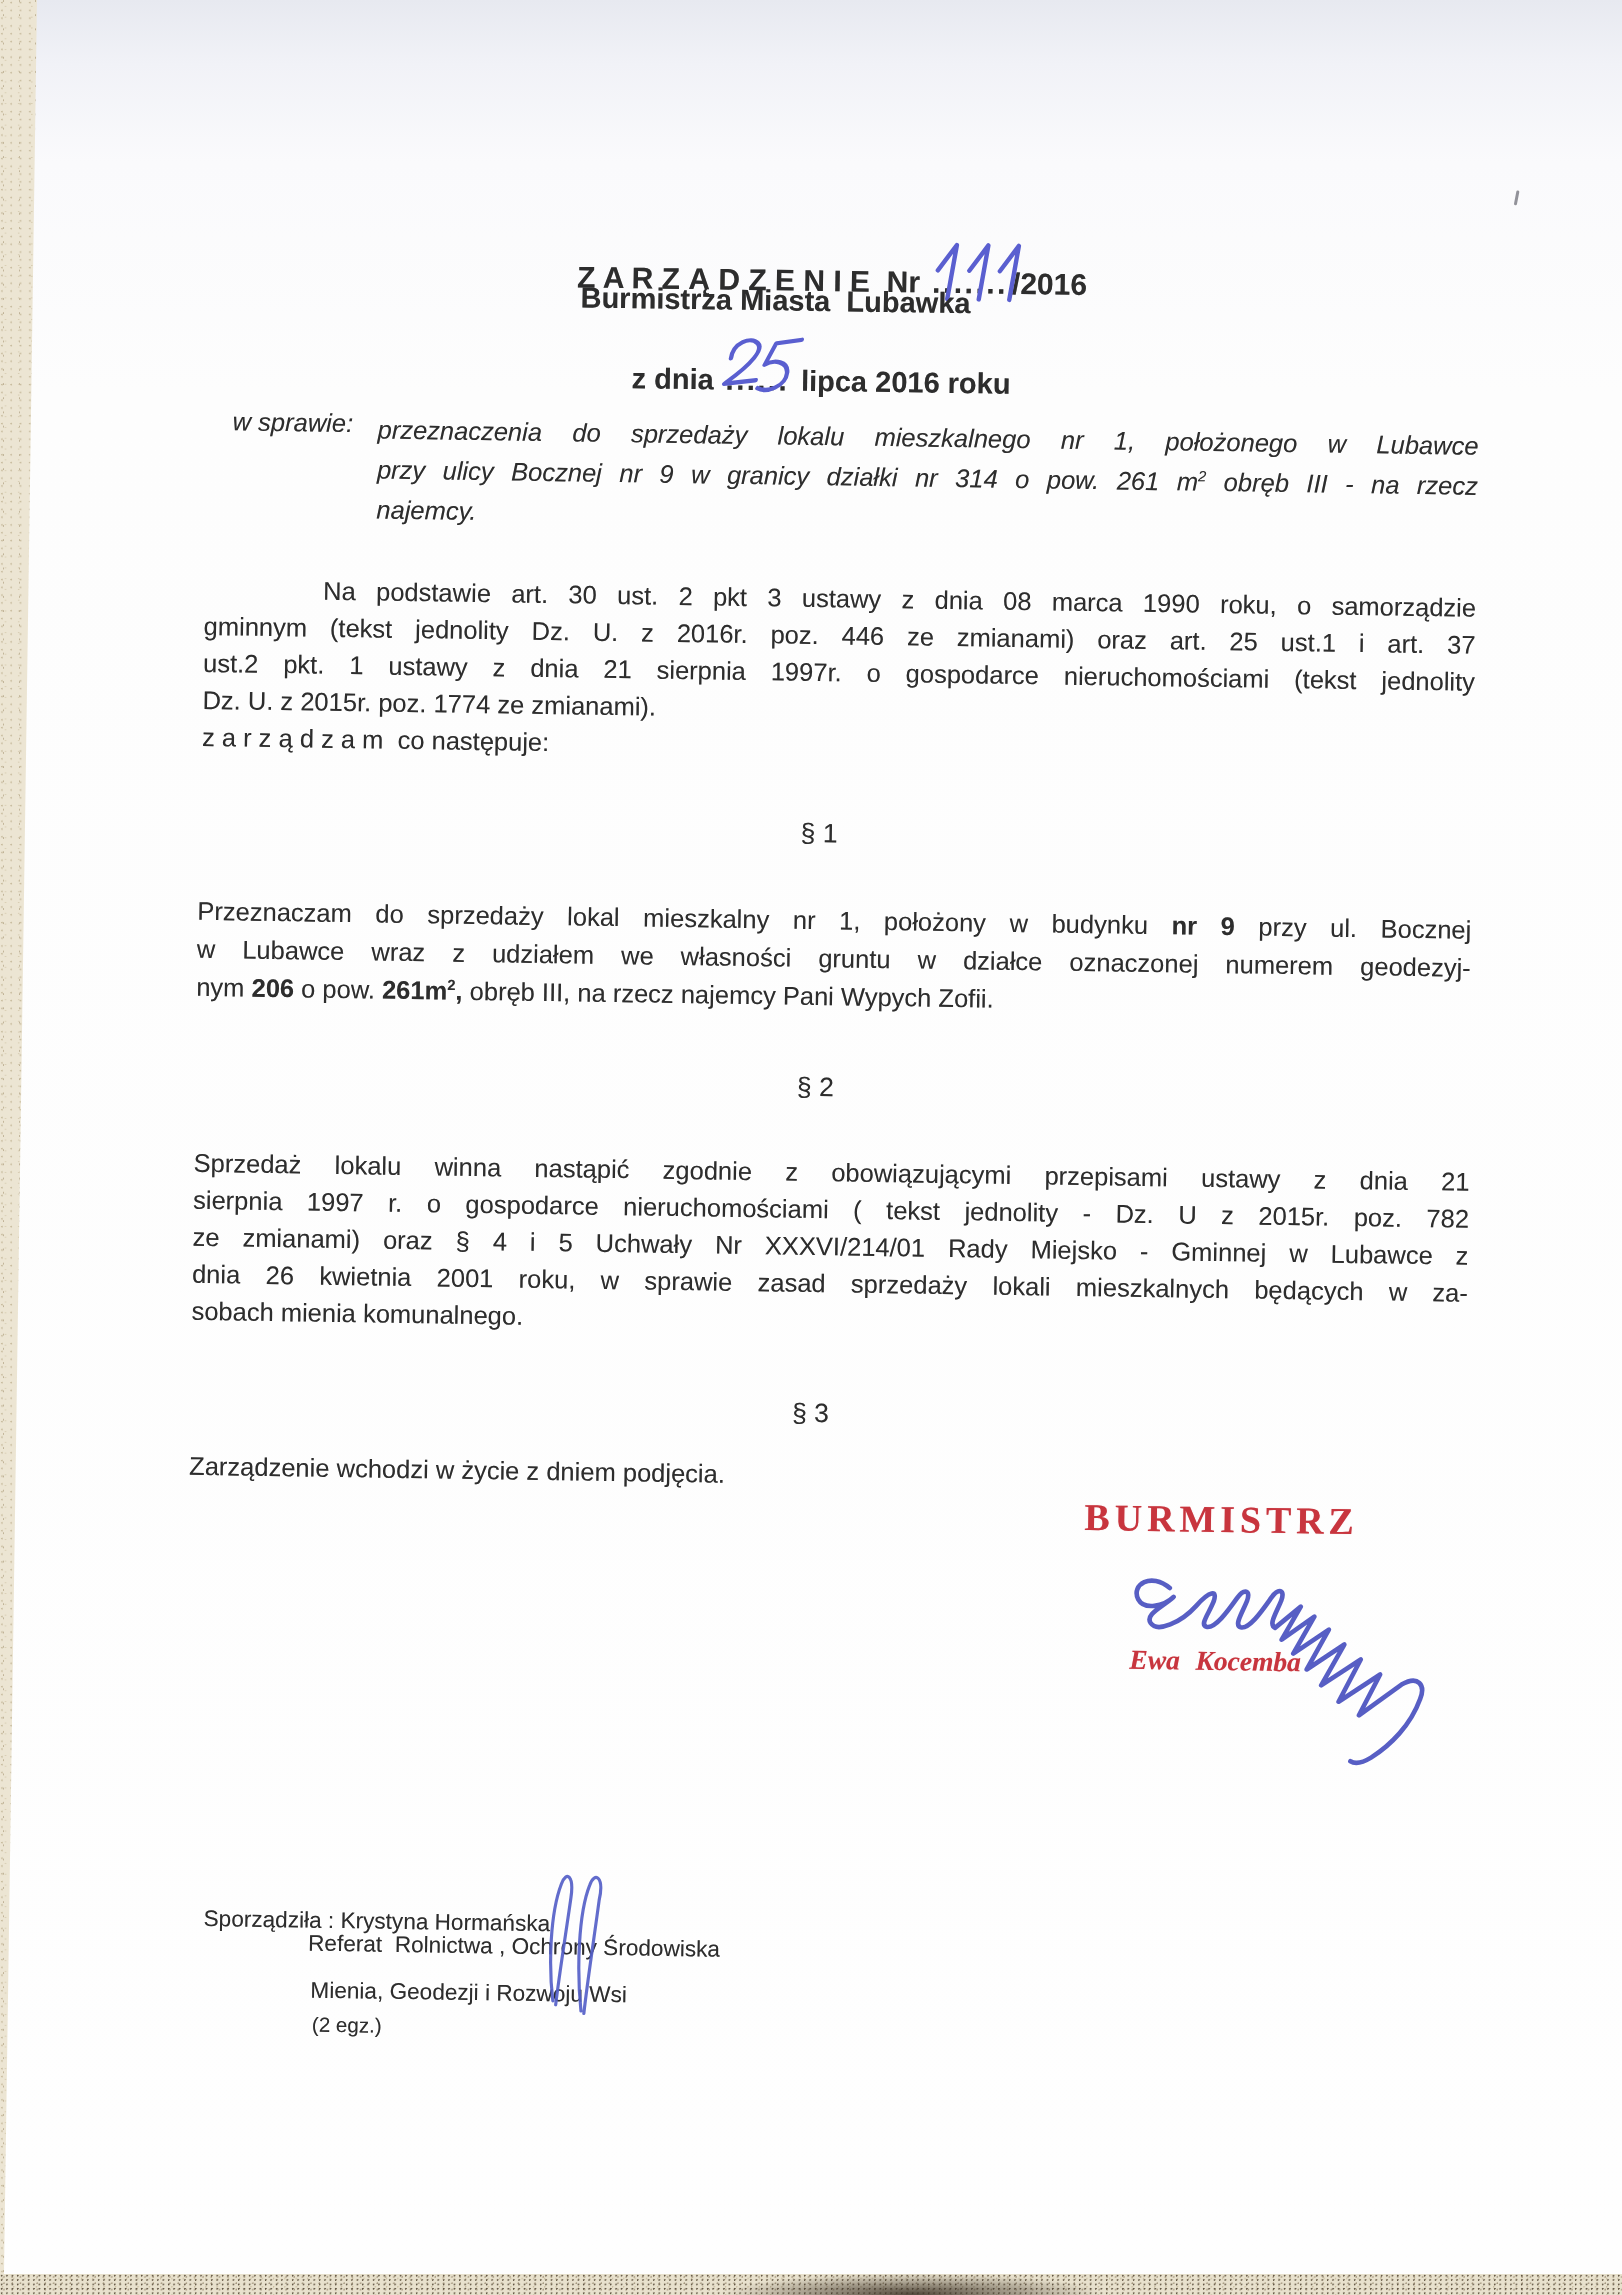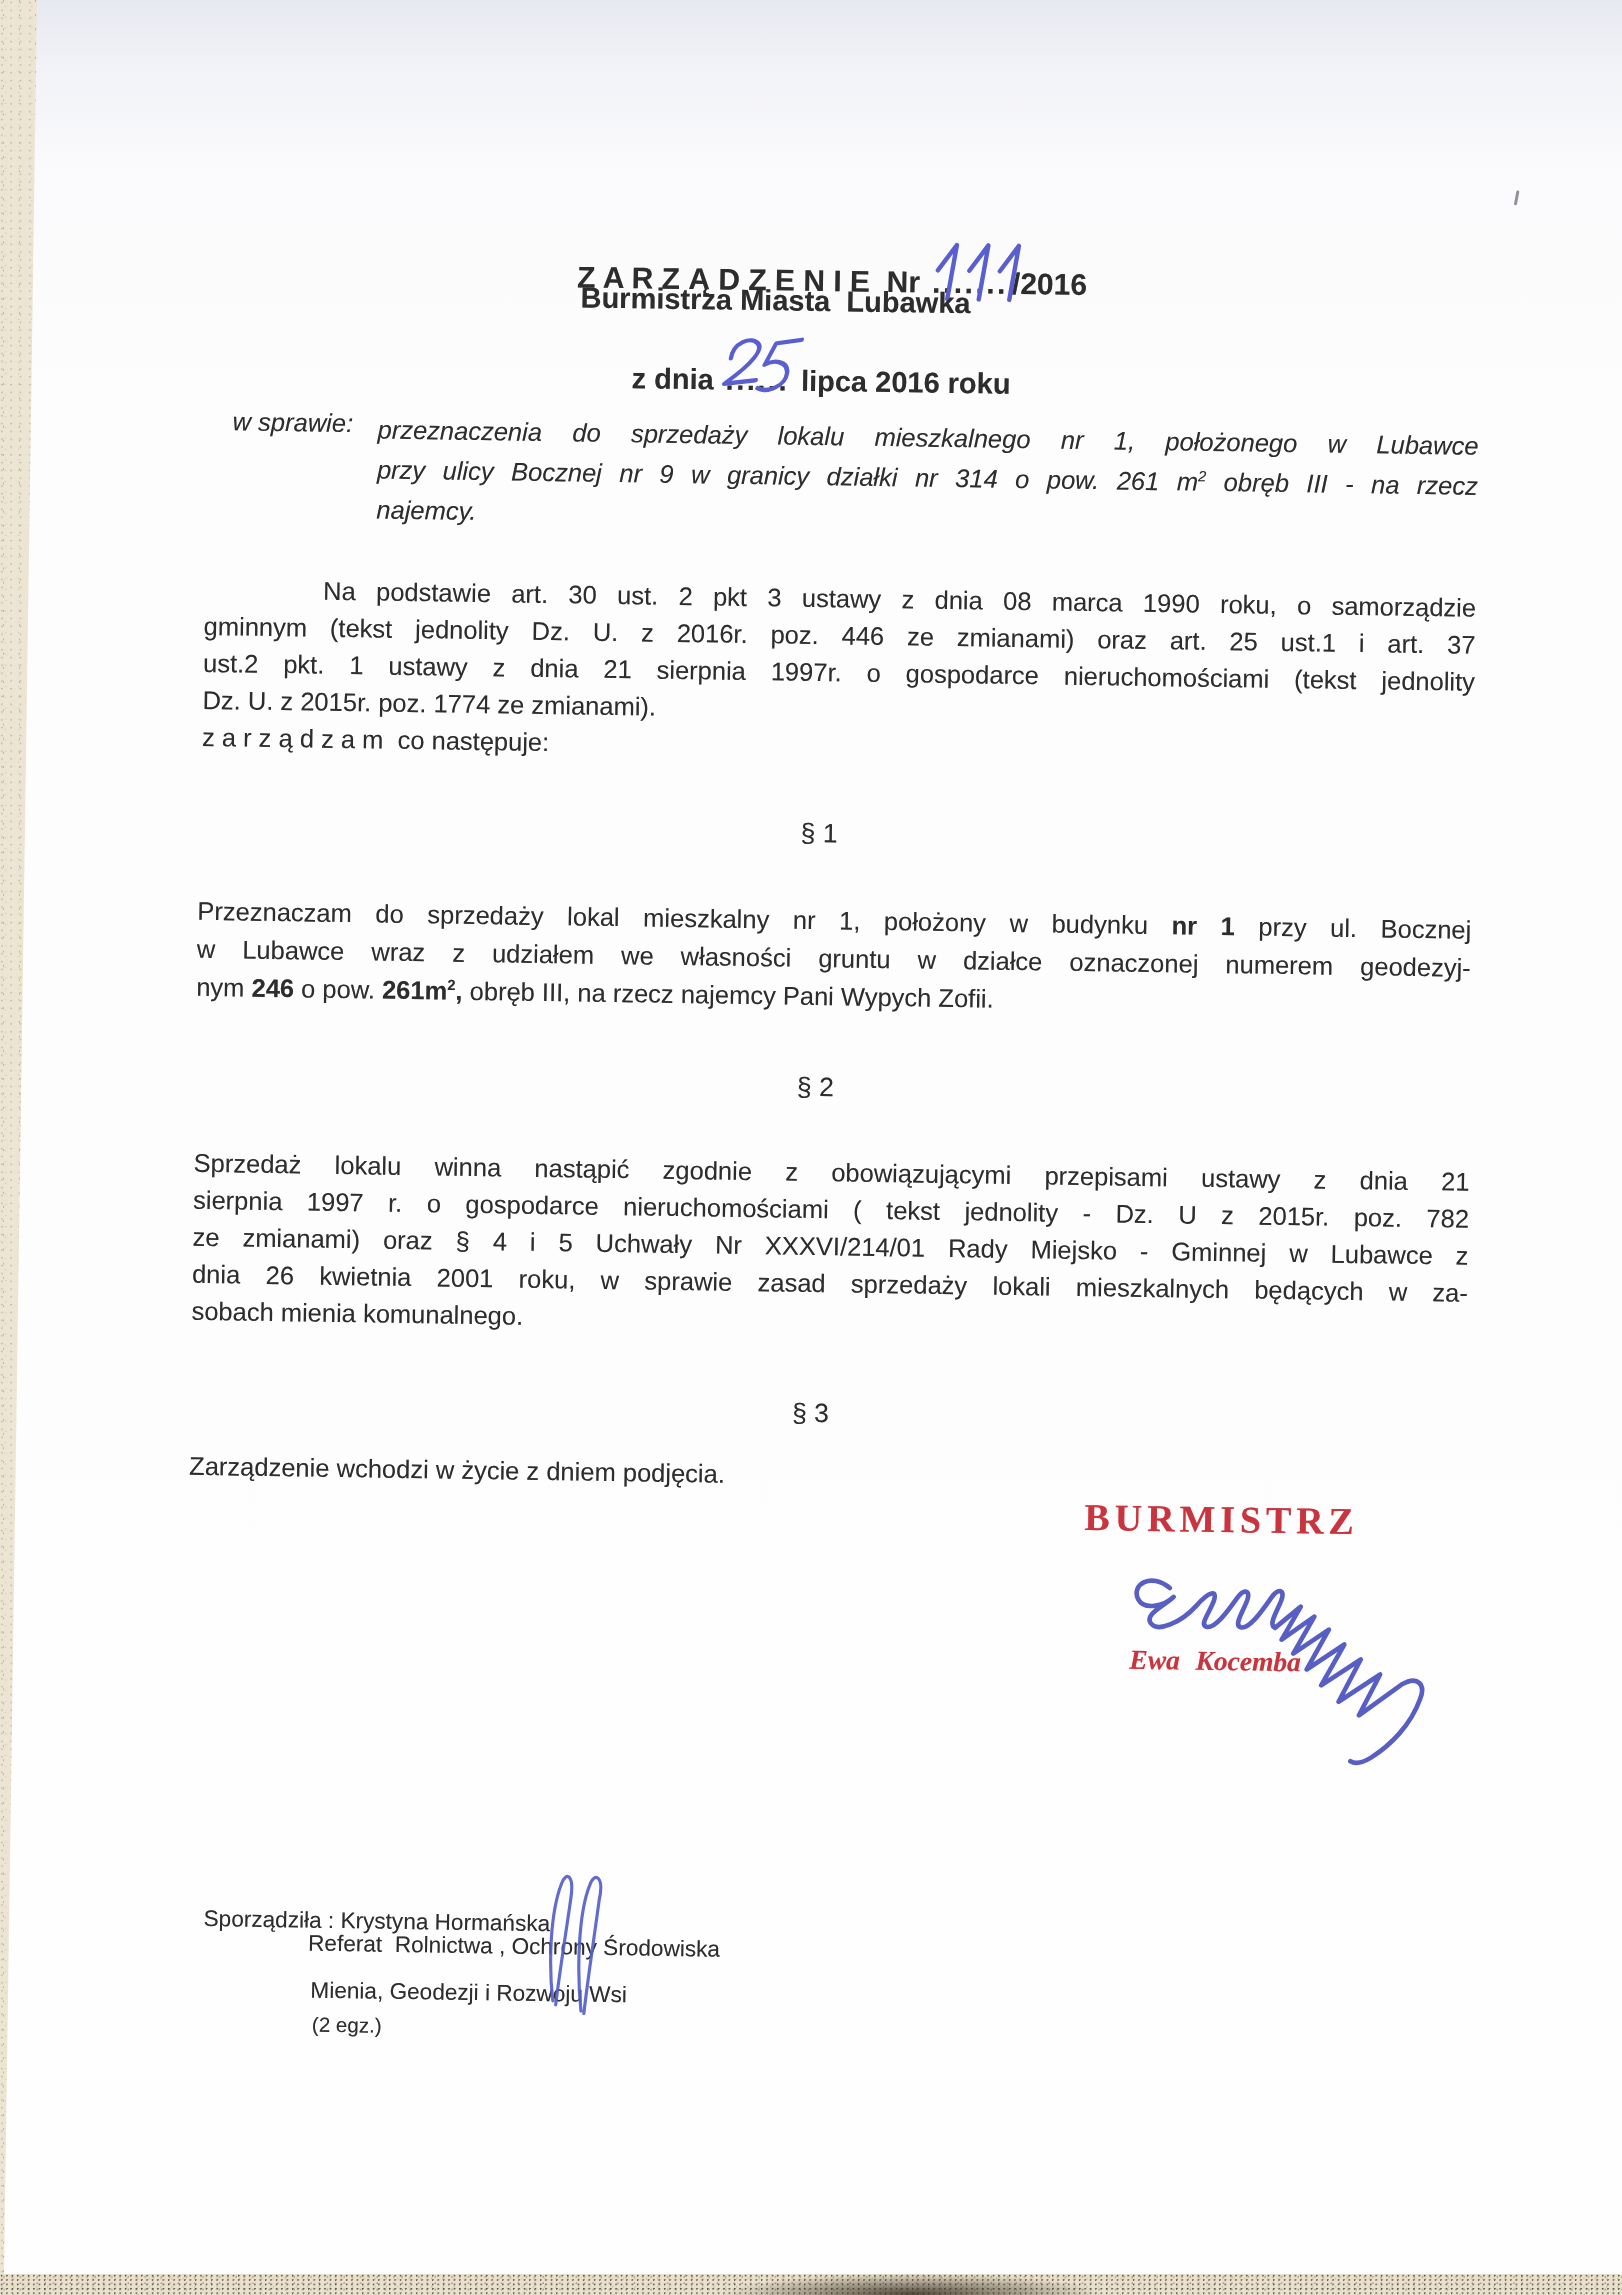--- a/index.html
+++ b/index.html
@@ -125,23 +125,23 @@
   <div class="abs basis">
       <div class="line jl">Na podstawie art. 30 ust. 2 pkt  3 ustawy z dnia 08 marca 1990 roku, o samorządzie</div>
       <div class="line jl">gminnym (tekst jednolity Dz. U. z 2016r. poz. 446 ze zmianami) oraz art. 25 ust.1 i art. 37</div>
       <div class="line jl">ust.2 pkt. 1 ustawy z dnia 21 sierpnia 1997r. o gospodarce nieruchomościami (tekst jednolity</div>
       <div class="line nj">Dz. U. z 2015r. poz. 1774 ze zmianami).</div>
     </div>
   <div class="abs closing nj">z a r z ą d z a m  co następuje:</div>
 
   <div class="abs sec-symbol s1">§ 1</div>
   <div class="abs p1">
-      <div class="line jl">Przeznaczam do sprzedaży lokal mieszkalny nr 1, położony w budynku <b>nr 1</b> przy ul. Bocznej</div>
+      <div class="line jl">Przeznaczam do sprzedaży lokal mieszkalny nr 1, położony w budynku <b>nr 9</b> przy ul. Bocznej</div>
       <div class="line jl">w Lubawce wraz z udziałem we własności gruntu w działce oznaczonej numerem geodezyj-</div>
-      <div class="line nj">nym <b>246</b> o pow. <b>261m<sup>2</sup>,</b> obręb III, na rzecz najemcy Pani Wypych Zofii.</div>
+      <div class="line nj">nym <b>206</b> o pow. <b>261m<sup>2</sup>,</b> obręb III, na rzecz najemcy Pani Wypych Zofii.</div>
     </div>
 
   <div class="abs sec-symbol s2">§ 2</div>
   <div class="abs p2">
       <div class="line jl">Sprzedaż lokalu winna nastąpić zgodnie z obowiązującymi przepisami ustawy z dnia 21</div>
       <div class="line jl">sierpnia 1997 r. o gospodarce nieruchomościami ( tekst jednolity - Dz. U z 2015r.  poz. 782</div>
       <div class="line jl">ze zmianami) oraz § 4 i 5 Uchwały  Nr XXXVI/214/01 Rady Miejsko - Gminnej w Lubawce z</div>
       <div class="line jl">dnia 26 kwietnia 2001 roku, w sprawie zasad sprzedaży lokali mieszkalnych będących w za-</div>
       <div class="line nj">sobach mienia komunalnego.</div>
     </div>

